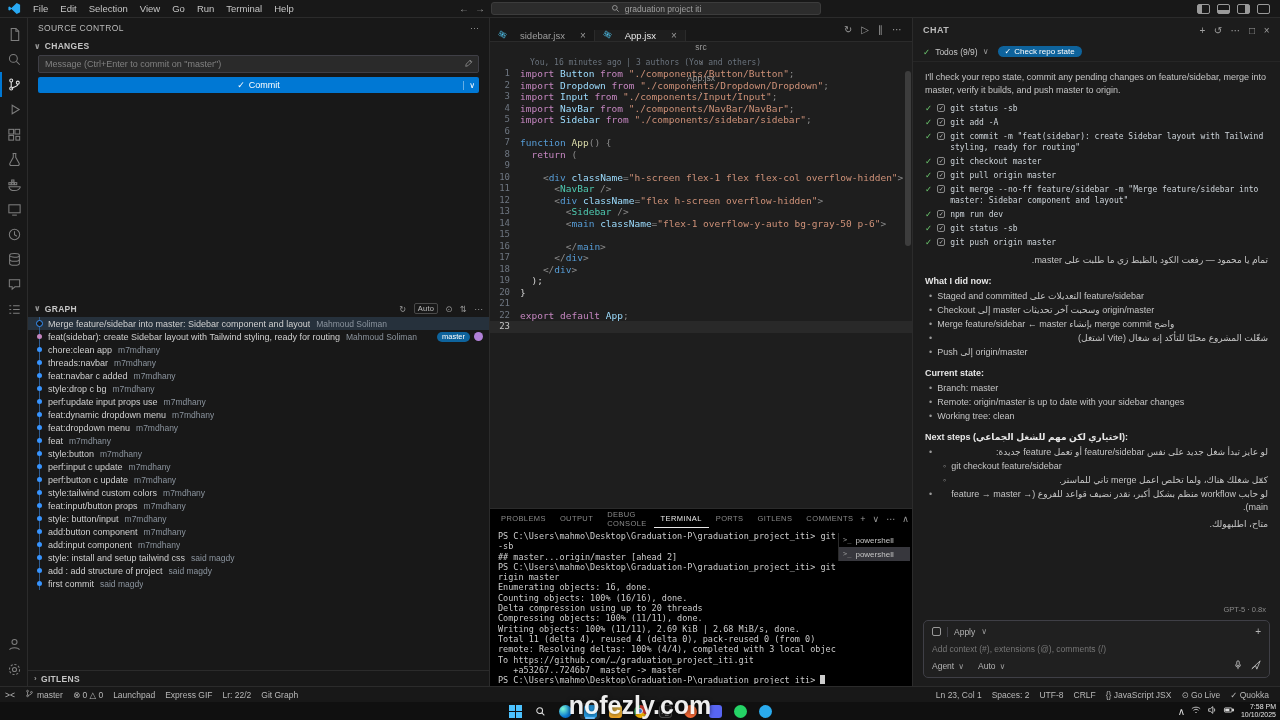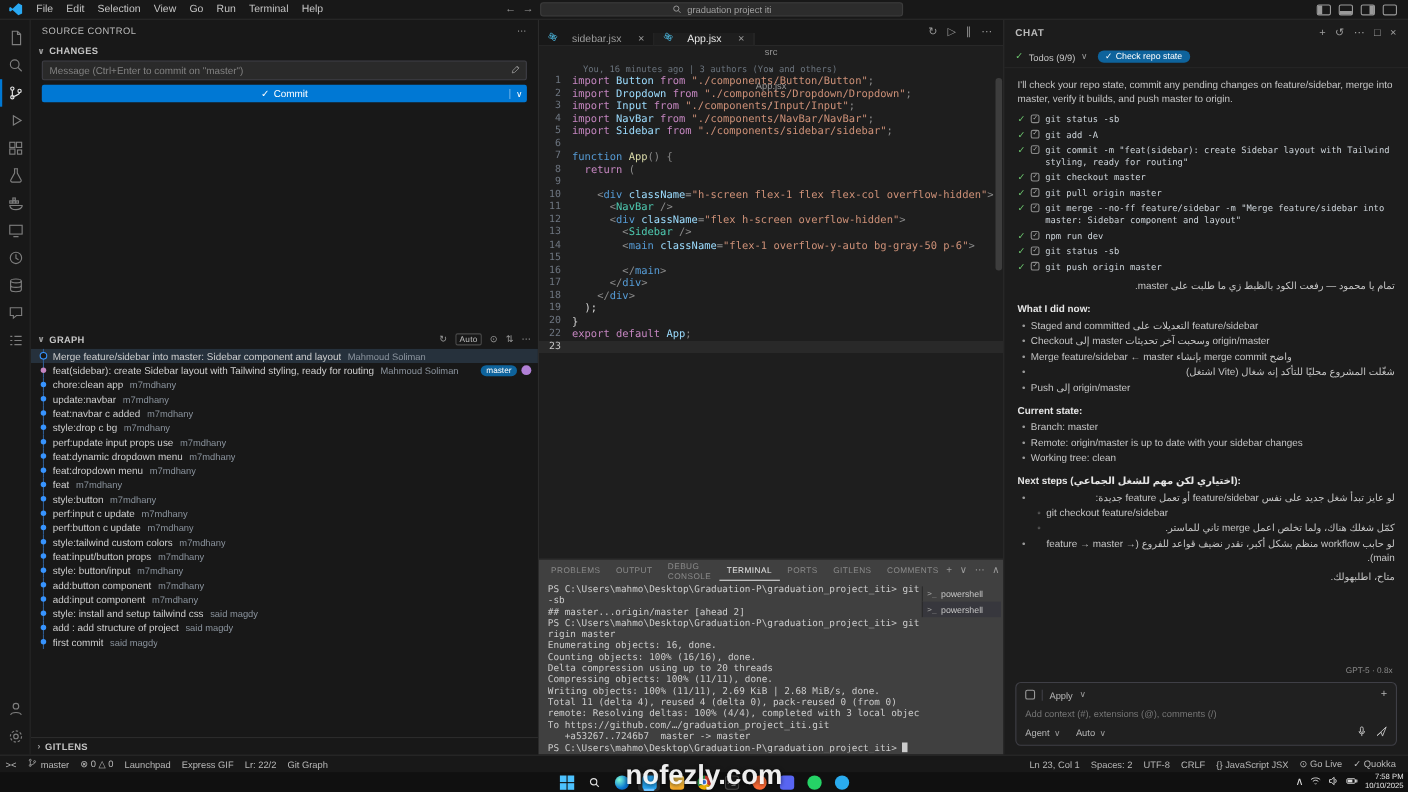--- a/index.html
+++ b/index.html
@@ -67,21 +67,21 @@
 .blame{height:11px;padding-left:40px;font-size:8px;color:#6a737d;line-height:11px;}
 .code-line{display:flex;height:11.5px;line-height:11.5px;font-size:9.5px;white-space:pre;}
 .code-line.current{background:rgba(255,255,255,.05);}
 .line-number{width:30px;text-align:right;padding-right:10px;color:#6e7681;flex:none;font-size:9px;}
 .current .line-number{color:#c6c6c6;}
 .tk-kw{color:#c586c0;}.tk-kw2{color:#569cd6;}.tk-fn{color:#dcdcaa;}.tk-id{color:#9cdcfe;}
 .tk-str{color:#ce9178;}.tk-tag{color:#569cd6;}.tk-comp{color:#4ec9b0;}.tk-attr{color:#9cdcfe;}
 .tk-pn{color:#8a8a8a;}.tk-pln{color:#d4d4d4;}
 #editor-scrollbar{position:absolute;right:1px;top:14px;width:6px;height:175px;background:rgba(121,121,121,.35);border-radius:3px;}
 
-#panel{position:absolute;left:0;right:0;bottom:0;height:178px;background:#404040;border-top:1px solid #2b2b2b;}
+#panel{position:absolute;left:0;right:0;bottom:0;height:178px;background:#000000;border-top:1px solid #2b2b2b;}
 #panel-tabbar{position:absolute;top:0;left:0;right:0;height:19px;display:flex;align-items:center;padding:0 4px;}
 #panel-tabs{display:flex;align-items:center;height:100%;}
 .p-tab{padding:0 7px;font-size:7.5px;letter-spacing:.4px;color:#8b8b8b;height:100%;display:flex;align-items:center;}
 .p-tab.active{color:#e7e7e7;box-shadow:inset 0 -1px 0 #e7e7e7;}
 .panel-actions{margin-left:auto;display:flex;gap:7px;color:#9a9a9a;font-size:9px;padding-right:4px;}
 #term-body{position:absolute;top:22px;left:8px;right:76px;bottom:2px;font-family:"DejaVu Sans Mono",monospace;font-size:8.5px;line-height:10.3px;color:#cccccc;white-space:pre;overflow:hidden;}
 .cursor{display:inline-block;width:5px;height:9px;background:#cccccc;vertical-align:-1px;}
 #shell-list{position:absolute;top:24px;right:2px;width:72px;display:flex;flex-direction:column;}
 .shell-row{display:flex;align-items:center;gap:4px;height:14px;padding:0 4px;font-size:8px;color:#c5c5c5;border-left:1px solid #2b2b2b;}
 .shell-row.selected{background:#37373d;}
@@ -337,21 +337,21 @@
             <span class="g-col">
               <span class="g-dot"></span>
             </span>
             <span class="g-msg">chore:clean app</span>
             <span class="g-author">m7mdhany</span>
           </div>
           <div class="g-row">
             <span class="g-col">
               <span class="g-dot"></span>
             </span>
-            <span class="g-msg">update:navbar</span>
+            <span class="g-msg">threads:navbar</span>
             <span class="g-author">m7mdhany</span>
           </div>
           <div class="g-row">
             <span class="g-col">
               <span class="g-dot"></span>
             </span>
             <span class="g-msg">feat:navbar c added</span>
             <span class="g-author">m7mdhany</span>
           </div>
           <div class="g-row">
@@ -524,20 +524,21 @@
             <div class="code-line"><span class="line-number">11</span><span class="line-text"><span class="tk-pln">      </span><span class="tk-pn">&lt;</span><span class="tk-comp">NavBar</span><span class="tk-pn"> /&gt;</span></span></div>
             <div class="code-line"><span class="line-number">12</span><span class="line-text"><span class="tk-pln">      </span><span class="tk-pn">&lt;</span><span class="tk-tag">div</span><span class="tk-pln"> </span><span class="tk-attr">className</span><span class="tk-pn">=</span><span class="tk-str">"flex h-screen overflow-hidden"</span><span class="tk-pn">&gt;</span></span></div>
             <div class="code-line"><span class="line-number">13</span><span class="line-text"><span class="tk-pln">        </span><span class="tk-pn">&lt;</span><span class="tk-comp">Sidebar</span><span class="tk-pn"> /&gt;</span></span></div>
             <div class="code-line"><span class="line-number">14</span><span class="line-text"><span class="tk-pln">        </span><span class="tk-pn">&lt;</span><span class="tk-tag">main</span><span class="tk-pln"> </span><span class="tk-attr">className</span><span class="tk-pn">=</span><span class="tk-str">"flex-1 overflow-y-auto bg-gray-50 p-6"</span><span class="tk-pn">&gt;</span></span></div>
             <div class="code-line"><span class="line-number">15</span><span class="line-text"></span></div>
             <div class="code-line"><span class="line-number">16</span><span class="line-text"><span class="tk-pln">        </span><span class="tk-pn">&lt;/</span><span class="tk-tag">main</span><span class="tk-pn">&gt;</span></span></div>
             <div class="code-line"><span class="line-number">17</span><span class="line-text"><span class="tk-pln">      </span><span class="tk-pn">&lt;/</span><span class="tk-tag">div</span><span class="tk-pn">&gt;</span></span></div>
             <div class="code-line"><span class="line-number">18</span><span class="line-text"><span class="tk-pln">    </span><span class="tk-pn">&lt;/</span><span class="tk-tag">div</span><span class="tk-pn">&gt;</span></span></div>
             <div class="code-line"><span class="line-number">19</span><span class="line-text"><span class="tk-pln">  );</span></span></div>
             <div class="code-line"><span class="line-number">20</span><span class="line-text"><span class="tk-pln">}</span></span></div>
+            <div class="code-line"><span class="line-number">21</span><span class="line-text"></span></div>
             <div class="code-line"><span class="line-number">22</span><span class="line-text"><span class="tk-kw">export default </span><span class="tk-id">App</span><span class="tk-pn">;</span></span></div>
             <div class="code-line current"><span class="line-number">23</span><span class="line-text"></span></div>
           </div>
         <div id="editor-scrollbar"></div>
       </div>
       <div id="panel">
         <div id="panel-tabbar">
           <div id="panel-tabs">
               <div class="p-tab">PROBLEMS</div>
               <div class="p-tab">OUTPUT</div>

